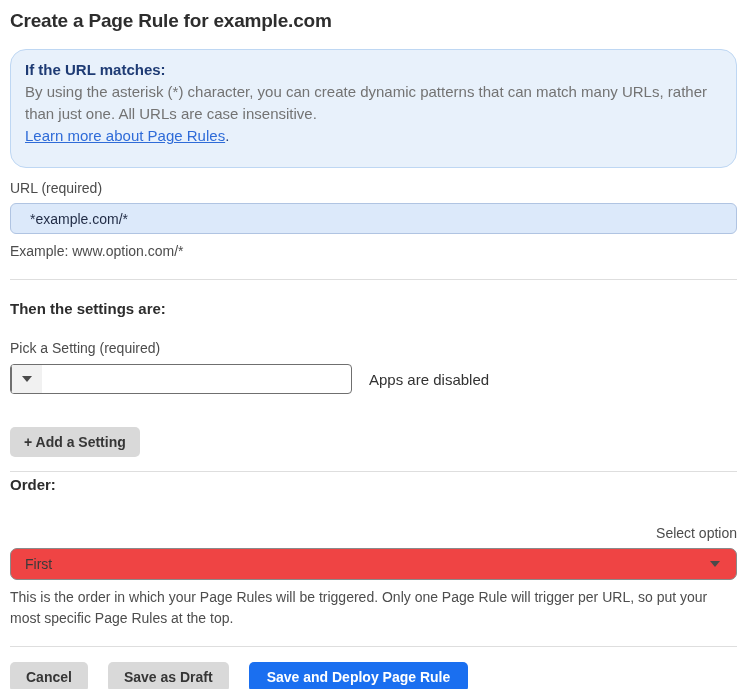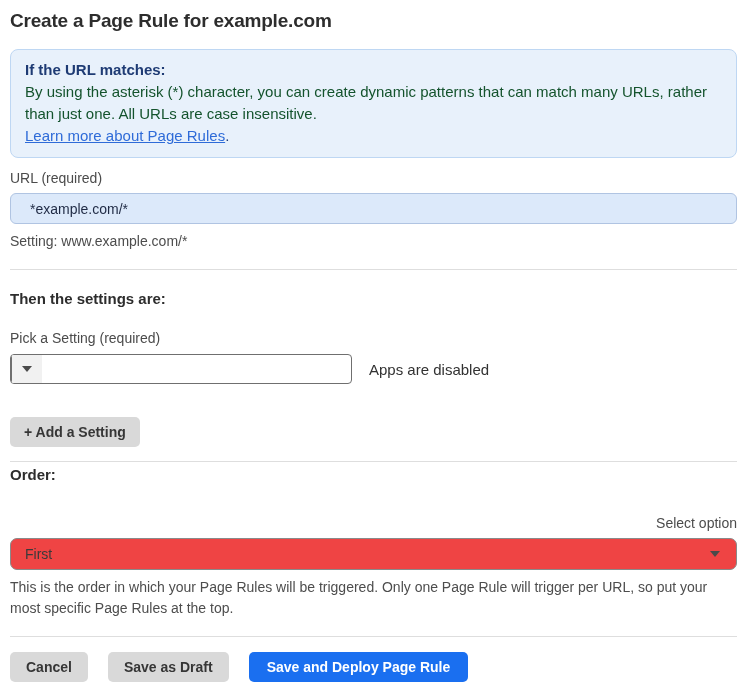--- a/index.html
+++ b/index.html
@@ -15,28 +15,28 @@
     font-size: 19px;
     font-weight: bold;
     color: #2d2d2d;
     letter-spacing: -0.2px;
   }
 
   .info-box {
     margin-top: 17px;
     background: #e8f1fb;
     border: 1px solid #bed7f3;
-    border-radius: 8px;
-    padding: 9px 14px 10px 14px;
+    border-radius: 16px;
+    padding: 9px 14px 20px 14px;
     font-size: 15px;
     line-height: 22px;
     color: #25417c;
   }
   .info-box .info-heading { font-weight: bold; color: #1e3b74; }
-  .info-box .info-body { color: #14532d; }
+  .info-box .info-body { color: #737373; }
   .info-box a.info-link {
     color: #2e6bd8;
     text-decoration: underline;
     cursor: pointer;
   }
   .info-box .info-link-suffix { color: #25417c; }
 
   .field-label {
     margin-top: 12px;
     font-size: 14px;
@@ -181,21 +181,21 @@
   <h1 class="page-title">Create a Page Rule for example.com</h1>
 
   <div class="info-box">
     <div class="info-heading">If the URL matches:</div>
     <div class="info-body">By using the asterisk (*) character, you can create dynamic patterns that can match many URLs, rather than just one. All URLs are case insensitive.</div>
     <div><a class="info-link">Learn more about Page Rules</a><span class="info-link-suffix">.</span></div>
   </div>
 
   <div class="field-label">URL (required)</div>
   <input class="url-input" type="text" value="*example.com/*" style="">
-  <div class="helper-text">Setting: www.example.com/*</div>
+  <div class="helper-text">Example: www.option.com/*</div>
 
   <hr class="divider">
 
   <div class="section-heading">Then the settings are:</div>
 
   <div class="field-label setting-label">Pick a Setting (required)</div>
 
   <div class="setting-row">
     <div class="combo">
       <div class="combo-arrow">

